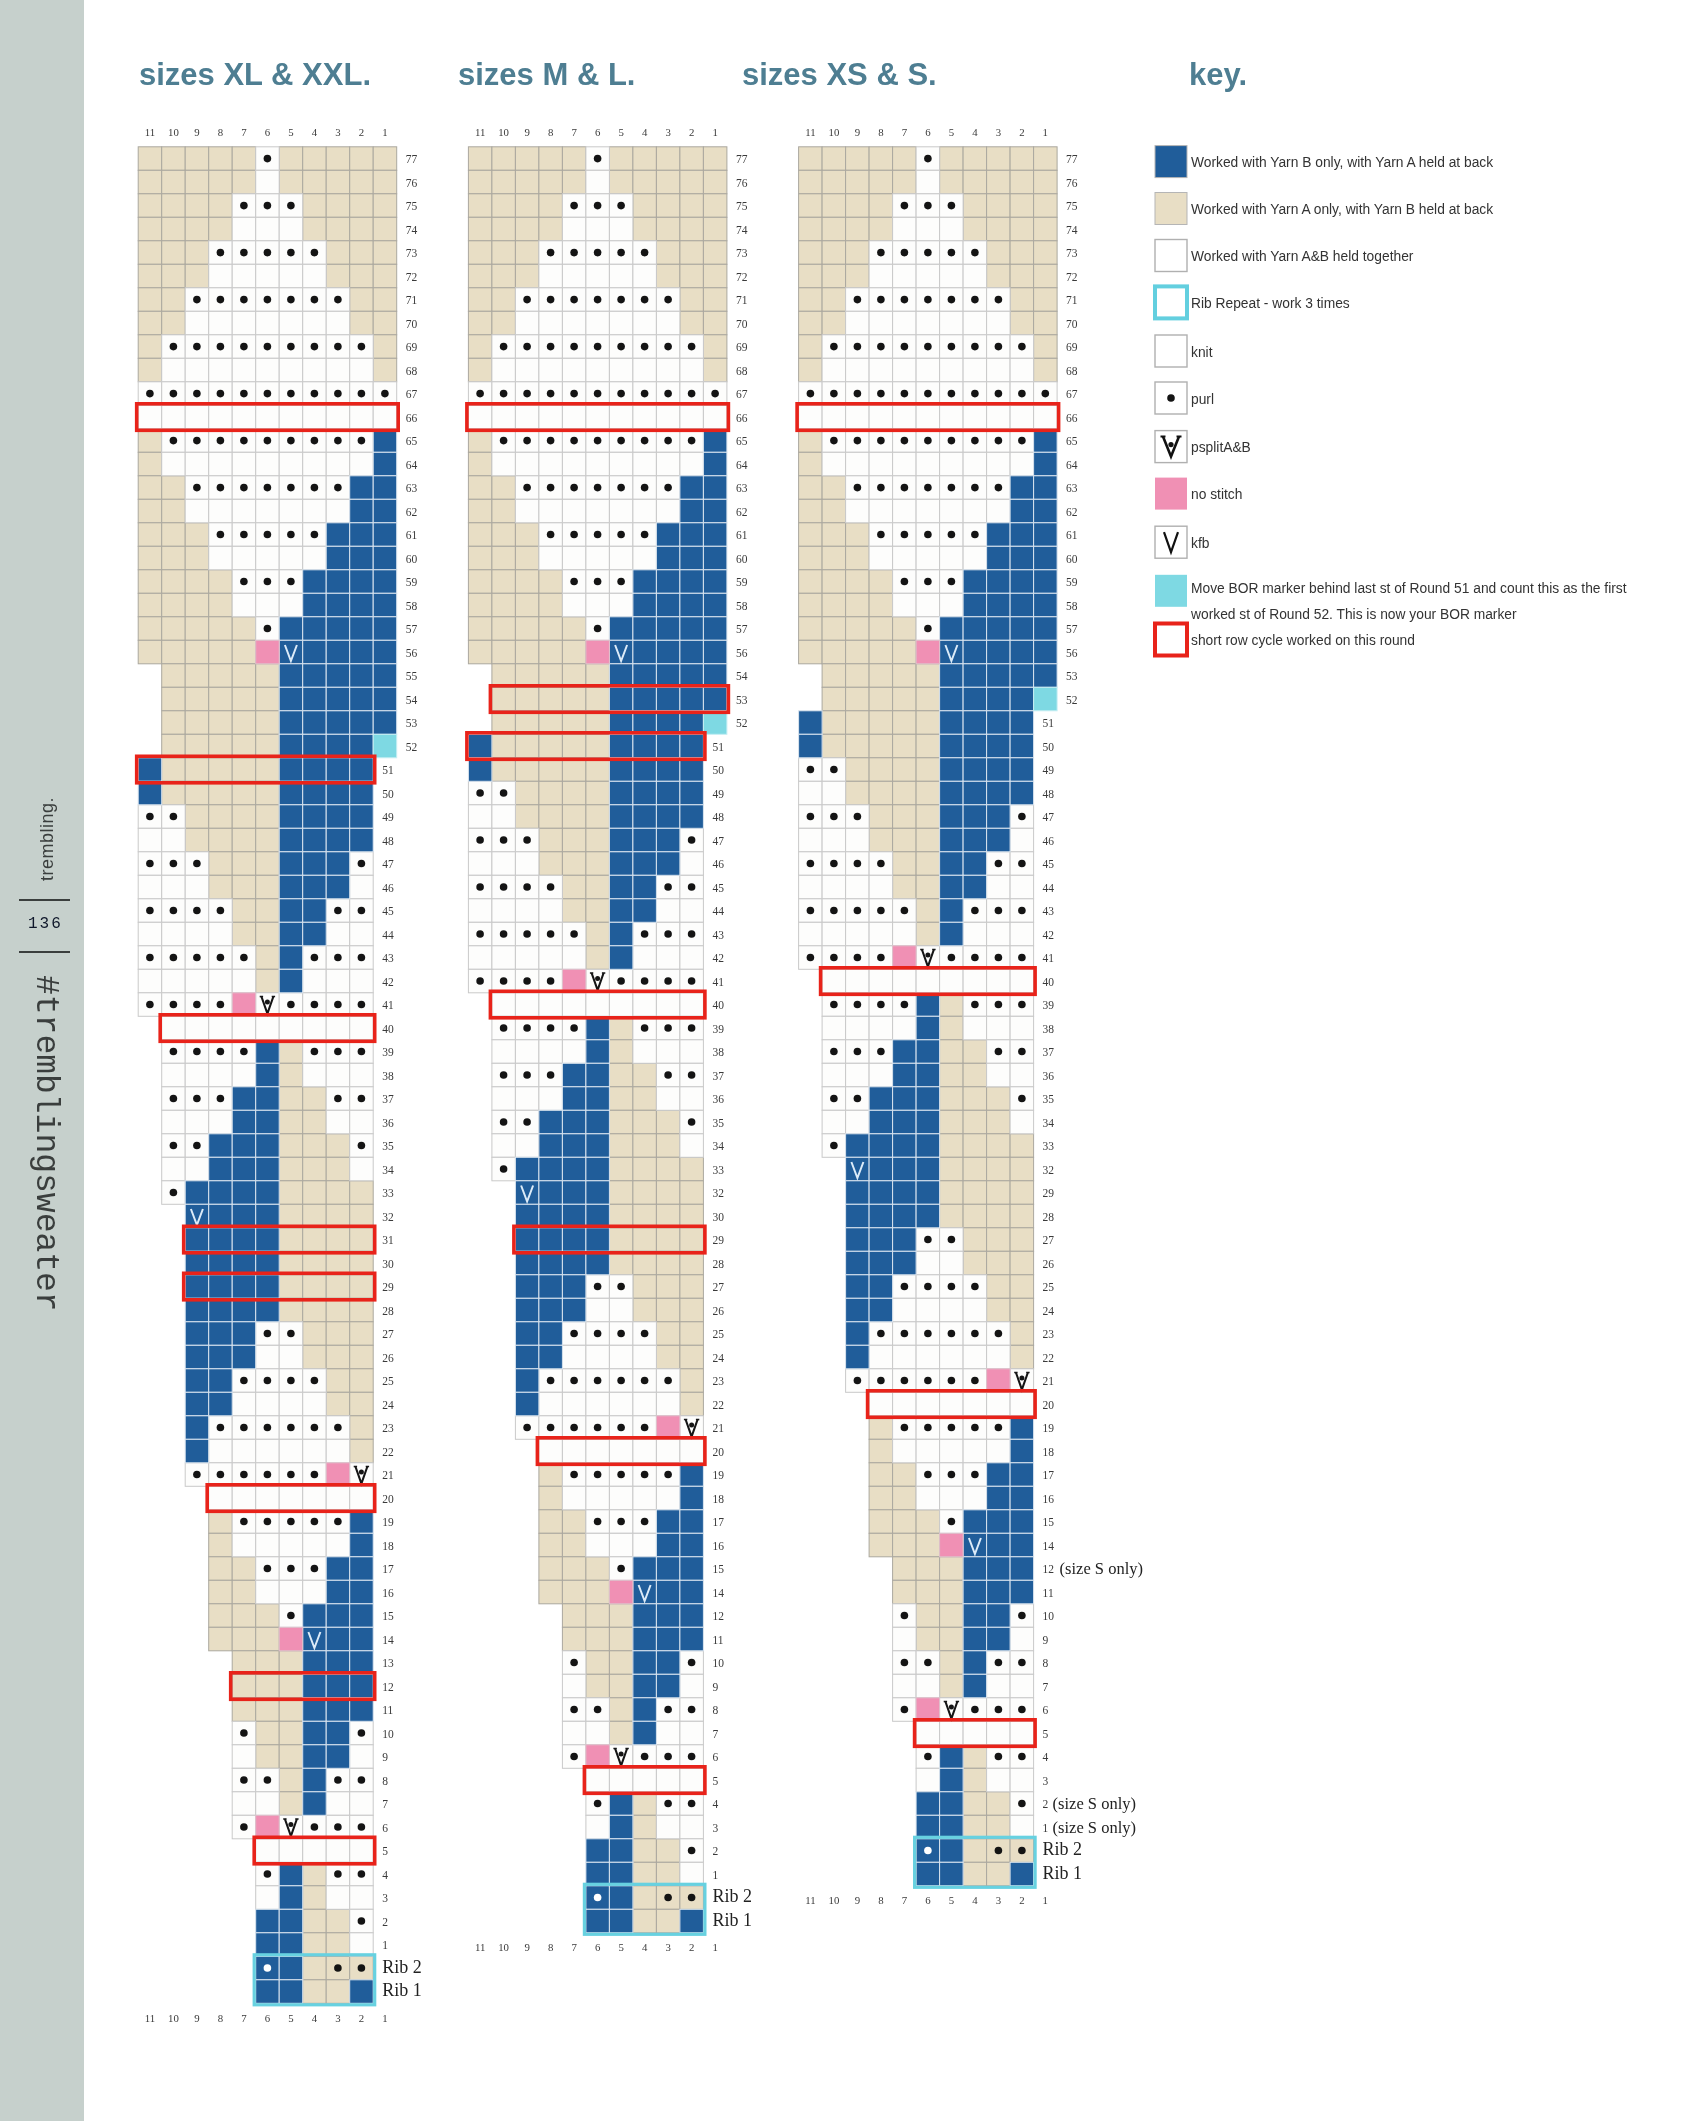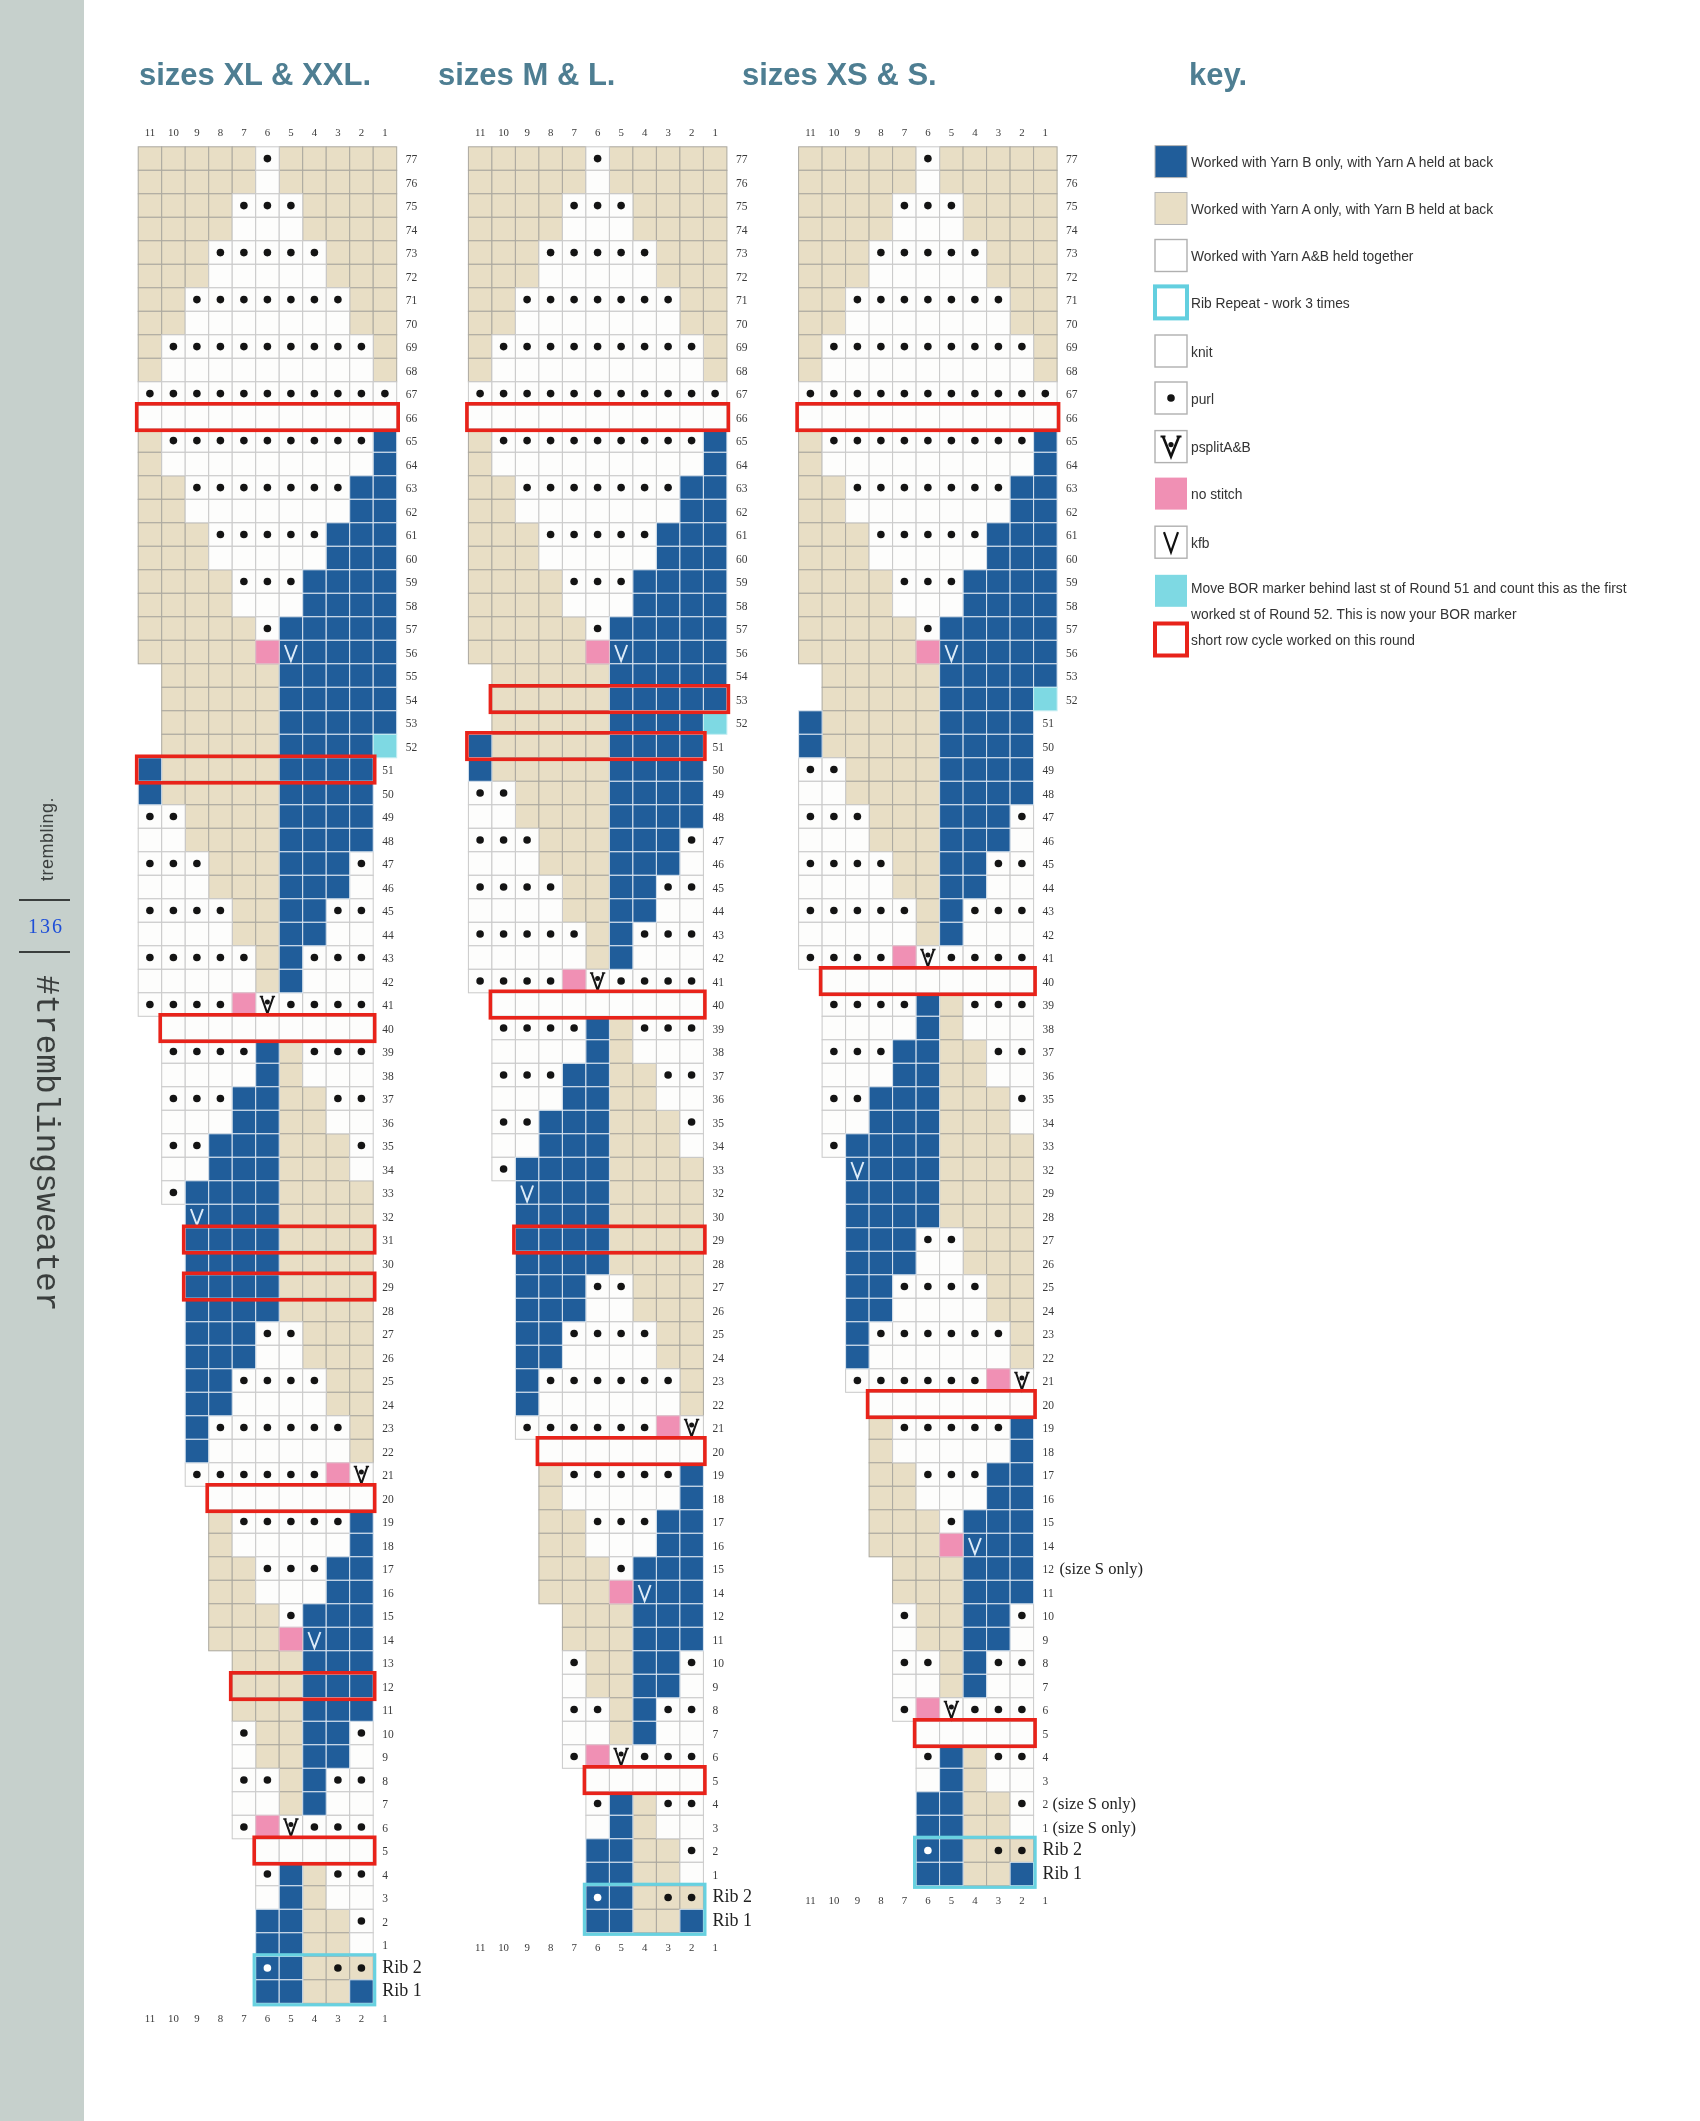--- a/index.html
+++ b/index.html
@@ -23,35 +23,35 @@
 .sw-t{fill:#e8dec5;stroke:#b5b5b5;stroke-width:1;}
 .sw-w{fill:#fff;stroke:#b0b0b0;stroke-width:1.4;}
 .sw-p{fill:#f090b4;}
 .sw-c{fill:#7ed9e3;}
 .sw-rib{fill:#fff;stroke:#63cfdf;stroke-width:4;}
 .sw-red{fill:#fff;stroke:#e8231a;stroke-width:4;}
 .hd{position:absolute;top:57px;font-size:31px;font-weight:bold;color:#4e7e92;letter-spacing:0;}
 #sidebar{position:absolute;left:0;top:0;width:84px;height:2121px;background:#c6d0cc;}
 .vtx{position:absolute;white-space:nowrap;color:#3a3e3d;}
 #trem{left:37px;top:881px;font-size:18px;font-weight:500;transform-origin:0 0;transform:rotate(-90deg);letter-spacing:0.5px;}
-#pno{left:28px;top:915px;font-family:Liberation Serif, serif;font-size:20px;letter-spacing:2px;color:#1d4ed8;position:absolute;}
+#pno{left:28px;top:915px;font-family:Liberation Mono, monospace;font-size:16px;letter-spacing:2px;color:#0f172a;position:absolute;}
 #hash{left:64px;top:975px;font-family:"Liberation Mono",monospace;font-size:33px;transform-origin:0 0;transform:rotate(90deg);}
 .rule{position:absolute;left:19px;width:51px;height:0;border-top:2px solid #3a3e3d;}
 </style></head>
 <body>
 <div id="page">
 <div id="sidebar">
 <div class="vtx" id="trem">trembling.</div>
 <div class="rule" style="top:899px"></div>
 <div class="vtx" id="pno">136</div>
 <div class="rule" style="top:951px"></div>
 <div class="vtx" id="hash">#tremblingsweater</div>
 </div>
 <div class="hd" style="left:139px">sizes XL &amp; XXL.</div>
-<div class="hd" style="left:438px">sizes M &amp; L.</div>
+<div class="hd" style="left:458px">sizes M &amp; L.</div>
 <div class="hd" style="left:742px">sizes XS &amp; S.</div>
 <div class="hd" style="left:1189px">key.</div>
 <svg width="1700" height="2121" style="position:absolute;left:0;top:0">
 <defs>
 <g id="kf">
           <path d="M-6,-7 L0,9 L6,-7" fill="none" stroke="#dcebf8" stroke-width="2"></path>
         </g>
 <g id="ps">
           <path d="M-6,-8 L0,9 L6,-8" fill="none" stroke="#151515" stroke-width="2.1"></path>
           <path d="M-7.7,-8 L-4.3,-8 M4.3,-8 L7.7,-8" stroke="#151515" stroke-width="1.5"></path>

